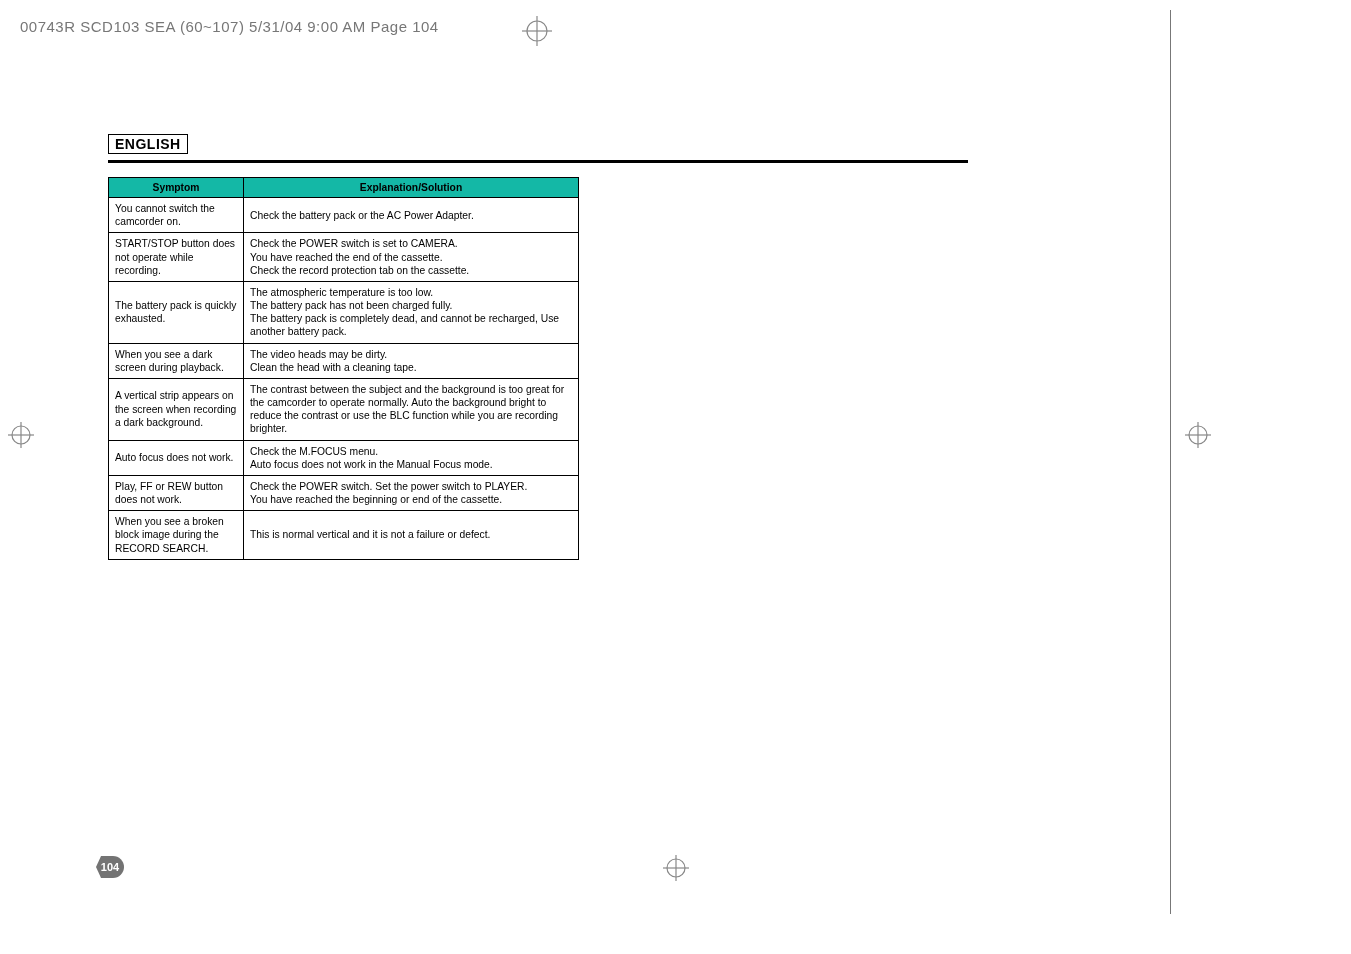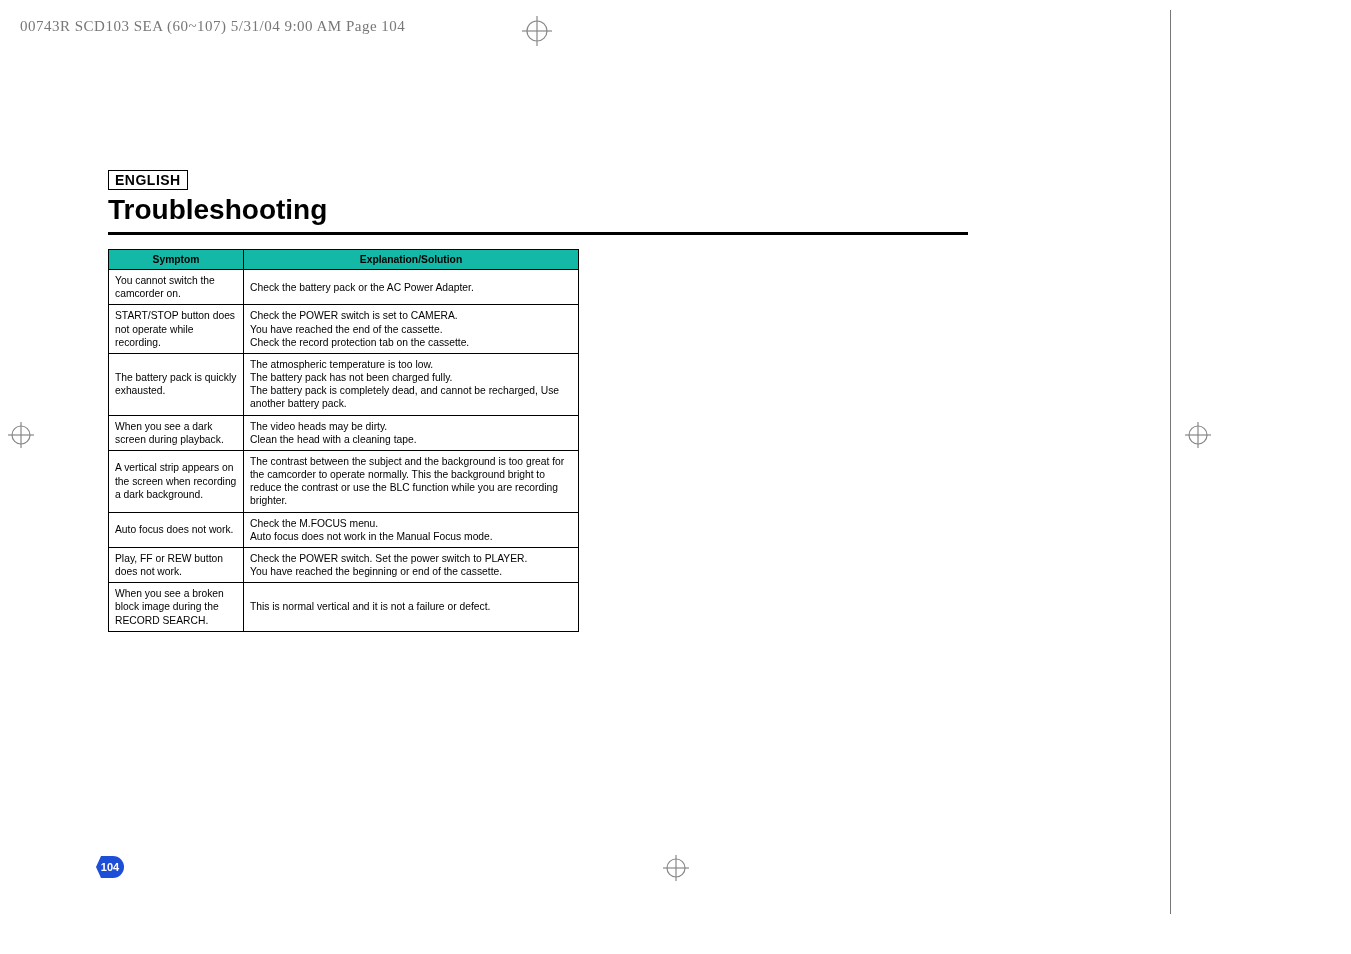--- a/index.html
+++ b/index.html
@@ -9,21 +9,21 @@
     background: #fff;
     width: 1351px;
     height: 954px;
     position: relative;
     color: #000;
   }
   .top-meta {
     position: absolute;
     top: 18px;
     left: 20px;
-    font-family: Liberation Serif, serif;
+    font-family: Liberation Sans, sans-serif;
     font-size: 15px;
     color: #777;
     letter-spacing: 0.5px;
   }
   .reg-mark-top {
     position: absolute;
     width: 26px;
     height: 26px;
   }
   .reg-mark-top.left  { left: 8px;  top: 422px; }
@@ -36,21 +36,20 @@
     right: 180px;
     top: 10px;
     bottom: 40px;
     width: 1px;
     background: #777;
   }
 
   .content {
     padding: 134px 0 0 108px;
     width: 630px;
-    margin-top: 36px;
   }
   .lang-box {
     display: inline-block;
     border: 1.5px solid #000;
     font-weight: bold;
     font-size: 14px;
     padding: 1px 6px;
     letter-spacing: 0.5px;
   }
   h1 {
@@ -97,21 +96,21 @@
   .page-badge {
     position: absolute;
     left: 96px;
     bottom: 76px;
     width: 34px;
     height: 22px;
   }
   .page-badge .body {
     position:absolute; left:0; top:0;
     width: 28px; height: 22px;
-    background: #1d4ed8;
+    background: #737373;
     border-radius: 2px 12px 12px 2px;
     color: #fff;
     font-size: 11px;
     font-weight: bold;
     display:flex; align-items:center; justify-content:center;
     clip-path: polygon(18% 0, 100% 0, 100% 100%, 18% 100%, 0 50%);
   }
 
   .cross-icon {
     position:absolute;
@@ -155,21 +154,20 @@
 <div class="reg-mark-bottom">
   <svg viewBox="0 0 26 26">
       <circle cx="13" cy="13" r="9" fill="none" stroke="#888" stroke-width="1.2"></circle>
       <line x1="13" y1="0" x2="13" y2="26" stroke="#888" stroke-width="1.2"></line>
       <line x1="0" y1="13" x2="26" y2="13" stroke="#888" stroke-width="1.2"></line>
     </svg>
 </div>
 
 <div class="content">
   <span class="lang-box">ENGLISH</span>
-  <h1>Troubleshooting</h1>
   <div class="rule"></div>
 
   <table class="trouble">
     <colgroup>
         <col class="sym">
         <col class="exp">
       </colgroup>
     <thead>
       <tr>
         <th>Symptom</th>
@@ -188,21 +186,21 @@
         <tr>
           <td>The battery pack is quickly exhausted.</td>
           <td>The atmospheric temperature is too low.<br>The battery pack has not been charged fully.<br>The battery pack is completely dead, and cannot be recharged, Use another battery pack.</td>
         </tr>
         <tr>
           <td>When you see a dark screen during playback.</td>
           <td>The video heads may be dirty.<br>Clean the head with a cleaning tape.</td>
         </tr>
         <tr>
           <td>A vertical strip appears on the screen when recording a dark background.</td>
-          <td>The contrast between the subject and the background is too great for the camcorder to operate normally. This the background bright to reduce the contrast or use the BLC function while you are recording brighter.</td>
+          <td>The contrast between the subject and the background is too great for the camcorder to operate normally. Auto the background bright to reduce the contrast or use the BLC function while you are recording brighter.</td>
         </tr>
         <tr>
           <td>Auto focus does not work.</td>
           <td>Check the M.FOCUS menu.<br>Auto focus does not work in the Manual Focus mode.</td>
         </tr>
         <tr>
           <td>Play, FF or REW button does not work.</td>
           <td>Check the POWER switch. Set the power switch to PLAYER.<br>You have reached the beginning or end of the cassette.</td>
         </tr>
         <tr>

